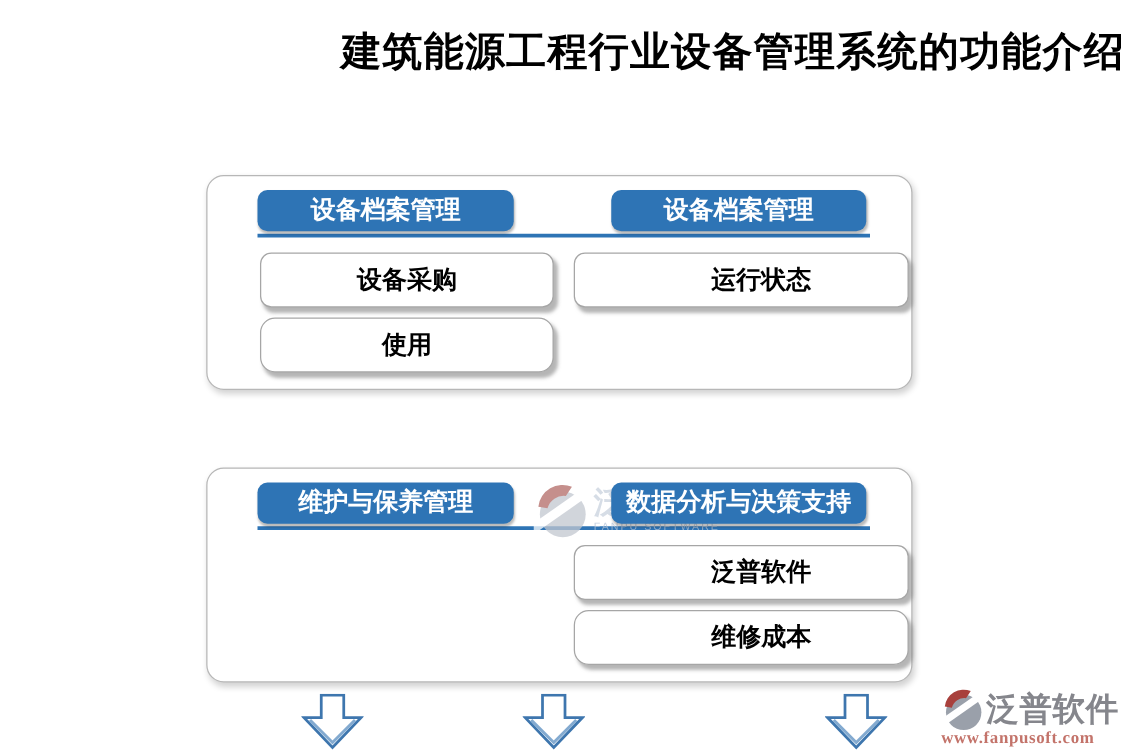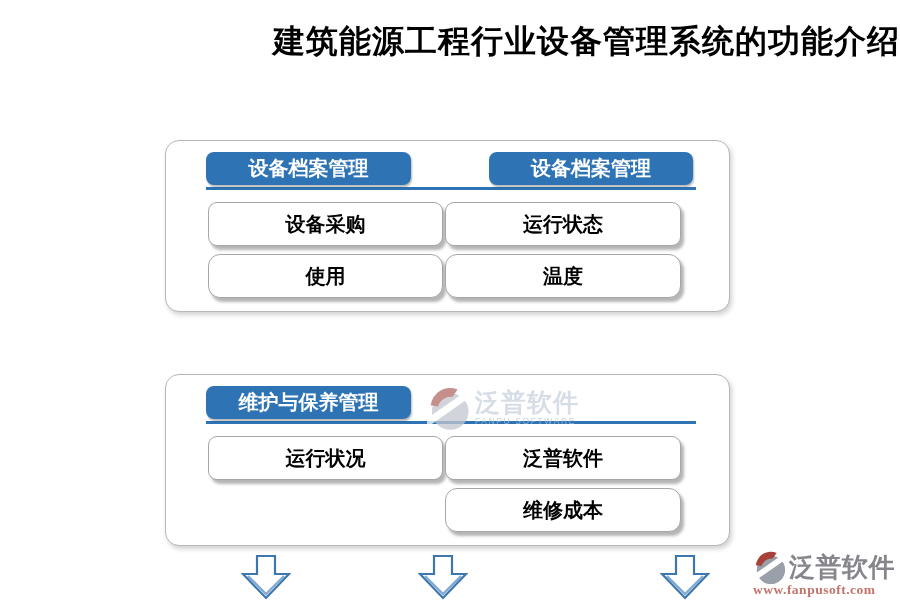--- a/index.html
+++ b/index.html
@@ -34,21 +34,21 @@
     background:#2e74b5;z-index:0;
   }
   .feature-btn{
     position:absolute;height:42px;z-index:2;
     background:#fff;border:1px solid #a6a6a6;border-radius:9px;
     box-shadow:3px 4px 3px rgba(120,120,120,0.55);
     color:#000;font-weight:bold;font-size:20px;line-height:42px;text-align:center;
     white-space:nowrap;
   }
   .feature-btn.c0{left:42px;width:233px;}
-  .feature-btn.c1{left:279px;width:234px;}
+  .feature-btn.c1{left:293px;width:234px;padding-left:32px;}
   .feature-btn.r0{top:61px;}
   .feature-btn.r1{top:113px;border-radius:12px;}
 
   .watermark{
     position:absolute;left:427px;top:387px;z-index:1;
     display:flex;align-items:flex-start;opacity:0.75;
   }
   .watermark .wm-icon{width:44px;height:44px;}
   .watermark .wm-text{margin-left:4px;margin-top:3px;}
   .watermark .wm-name{
@@ -82,27 +82,26 @@
 
 <div class="page-title">建筑能源工程行业设备管理系统的功能介绍</div>
 
 <div class="panel panel-top">
   <div class="divider"></div>
   <div class="col-header c0">设备档案管理</div>
   <div class="col-header c1">设备档案管理</div>
   <div class="feature-btn c0 r0">设备采购</div>
   <div class="feature-btn c0 r1">使用</div>
   <div class="feature-btn c1 r0">运行状态</div>
-  <div class="feature-btn c1 r1">温度</div>
 </div>
 
 <div class="panel panel-bottom">
   <div class="divider"></div>
   <div class="col-header c0">维护与保养管理</div>
-  <div class="feature-btn c0 r0">运行状况</div>
+  <div class="col-header c1">数据分析与决策支持</div>
   <div class="feature-btn c1 r0">泛普软件</div>
   <div class="feature-btn c1 r1">维修成本</div>
 </div>
 
 <div class="watermark">
   <svg class="wm-icon" viewBox="0 0 36 36">
     <circle cx="19" cy="20" r="15" fill="#c2c7d0"></circle>
     <rect x="-6" y="14" width="50" height="6" fill="#ffffff" transform="rotate(-35 18 18)"></rect>
     <path d="M3,15 A16 16 0 0 1 25,2 L21,8 A11 11 0 0 0 9,16 Z" fill="#b26a66"></path>
   </svg>

